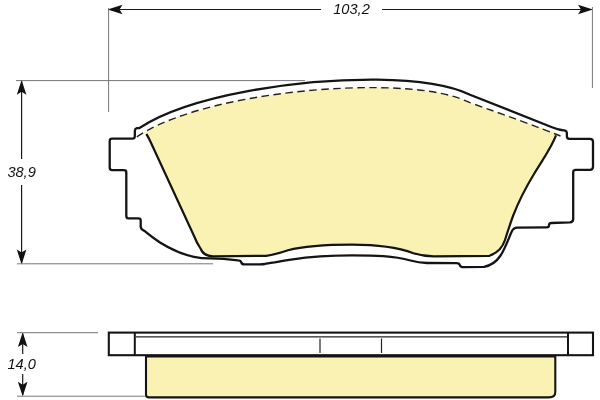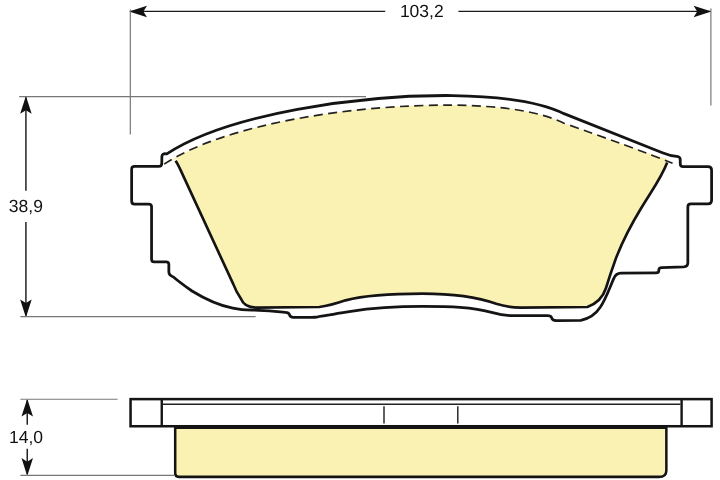--- a/index.html
+++ b/index.html
@@ -1,16 +1,16 @@
 <!DOCTYPE html>
 <html><head>
 <meta charset="utf-8">
 <style>
   html,body{margin:0;padding:0;background:#ffffff;}
-  #stage{position:relative;width:600px;height:400px;background:#ffffff;overflow:hidden;}
+  #stage{position:relative;width:600px;height:400px;background:#ffffff;overflow:hidden;font-style:italic;}
   svg{position:absolute;left:0;top:0;}
   text{font-family:"Liberation Sans",sans-serif;fill:#111;}
 </style>
 </head>
 <body>
 
 <div id="stage">
 <svg width="600" height="400" viewBox="0 0 600 400">
 
   <path d="M 139,128.2

